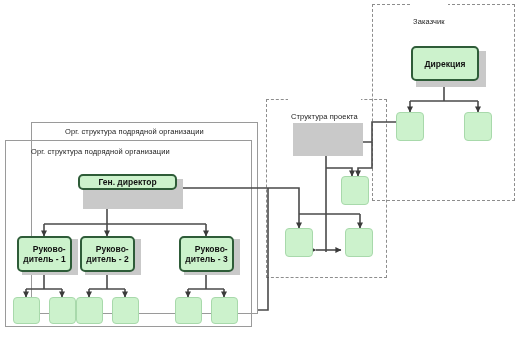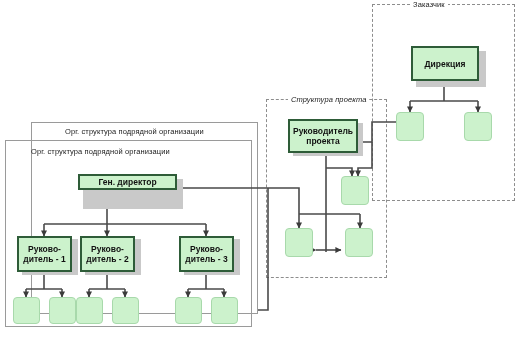--- a/index.html
+++ b/index.html
@@ -36,44 +36,45 @@
   }
   .group-label{
     position:absolute;
     font-size:7.5px;
     color:#1a1a1a;
     white-space:nowrap;
     letter-spacing:.1px;
   }
   .group-label.dash{
     background:#ffffff;
-    padding:0 3px;
+    padding:17px 3px;
   }
 
   
   .node{
     position:absolute;
     box-sizing:border-box;
     background:#ccf2cc;
     border:1px solid #9fd6a2;
     border-radius:3px;
     display:flex;
     align-items:center;
     justify-content:center;
     text-align:center;
     color:#111111;
     z-index:3;
   }
   .node.major{
     background:#ccf2cc;
     border:2px solid #2e5c38;
-    border-radius:0;
+    border-radius:5px;
     font-weight:bold;
     font-size:8.5px;
     line-height:10px;
+    text-align:right;
   }
   .shadow{
     position:absolute;
     background:#c9c9c9;
     z-index:2;
   }
   .node.leaf{
     border:1px solid #a8d9ab;
     border-radius:4px;
   }
@@ -85,21 +86,21 @@
 </style>
 </head>
 <body>
 
 <div id="stage">
 
   <div class="group-dashed" style="left:372px;top:4px;width:143px;height:197px;"></div>
   <div class="group-label dash" style="left:410px;top:0px;">Заказчик</div>
 
   <div class="group-dashed" style="left:266px;top:99px;width:121px;height:179px;"></div>
-  <div class="group-label dash" style="left:288px;top:95px;font-style:italic;">Структура проекта</div>
+  <div class="group-label dash" style="left:288px;top:95px;">Структура проекта</div>
 
   <div class="group-solid" style="left:31px;top:122px;width:227px;height:192px;"></div>
   <div class="group-label" style="left:65px;top:127px;">Орг. структура подрядной организации</div>
 
   <div class="group-solid" style="left:5px;top:140px;width:247px;height:187px;"></div>
   <div class="group-label" style="left:31px;top:147px;">Орг. структура подрядной организации</div>
 
   <svg id="wires" viewBox="0 0 519 341" xmlns="http://www.w3.org/2000/svg">
     <defs>
       <marker id="ah" markerWidth="7" markerHeight="7" refX="5.6" refY="3" orient="auto" markerUnits="userSpaceOnUse">
@@ -169,24 +170,20 @@
     <span class="lbl">Дирекция</span>
   </div>
 
   <div class="node leaf" style="left:396px;top:112px;width:28px;height:29px;">
     <span class="lbl"></span>
   </div>
   <div class="node leaf" style="left:464px;top:112px;width:28px;height:29px;">
     <span class="lbl"></span>
   </div>
 
-  <div class="node major" style="left:288px;top:119px;width:70px;height:34px;">
-    <span class="lbl">Руководитель
-проекта</span>
-  </div>
 
   <div class="node leaf" style="left:341px;top:176px;width:28px;height:29px;">
     <span class="lbl"></span>
   </div>
   <div class="node leaf" style="left:285px;top:228px;width:28px;height:29px;">
     <span class="lbl"></span>
   </div>
   <div class="node leaf" style="left:345px;top:228px;width:28px;height:29px;">
     <span class="lbl"></span>
   </div>

